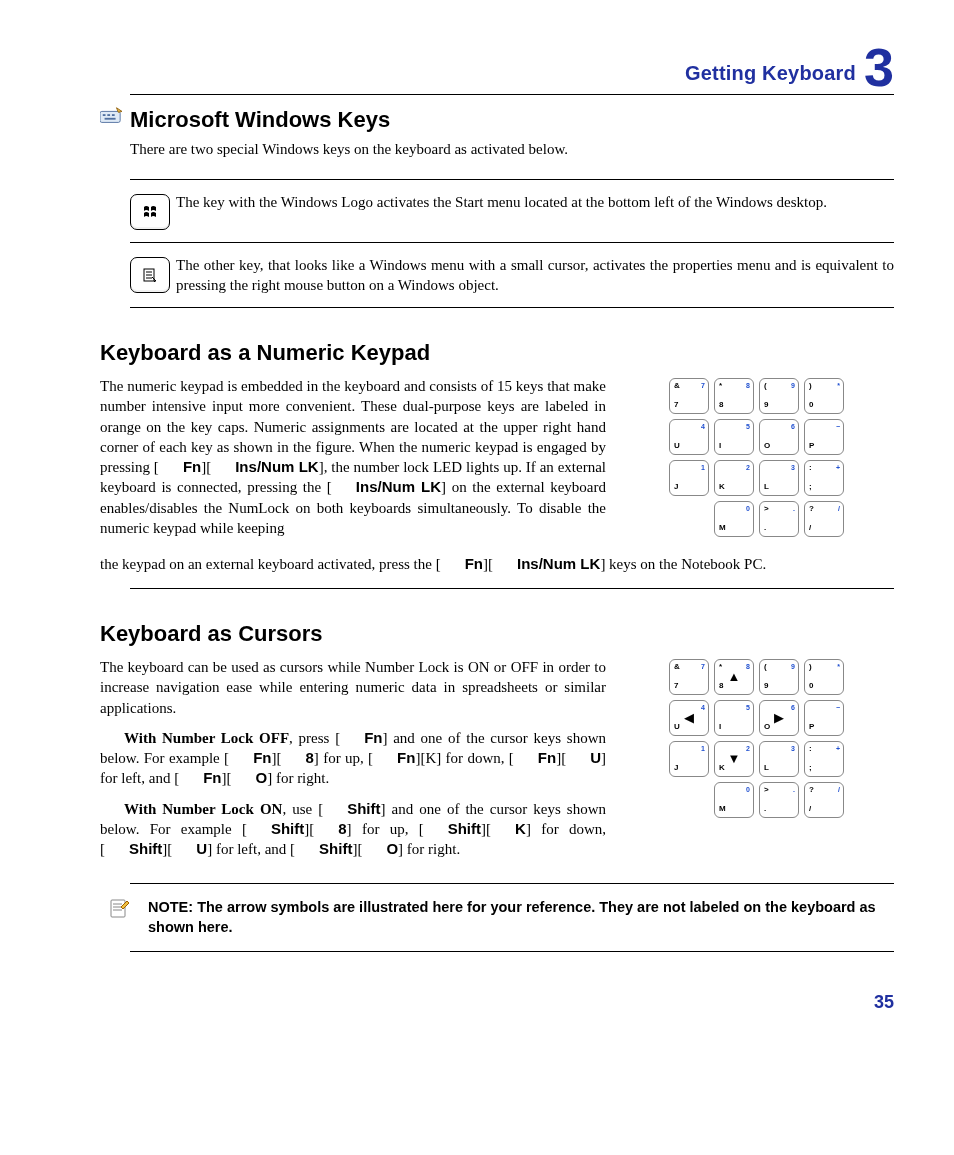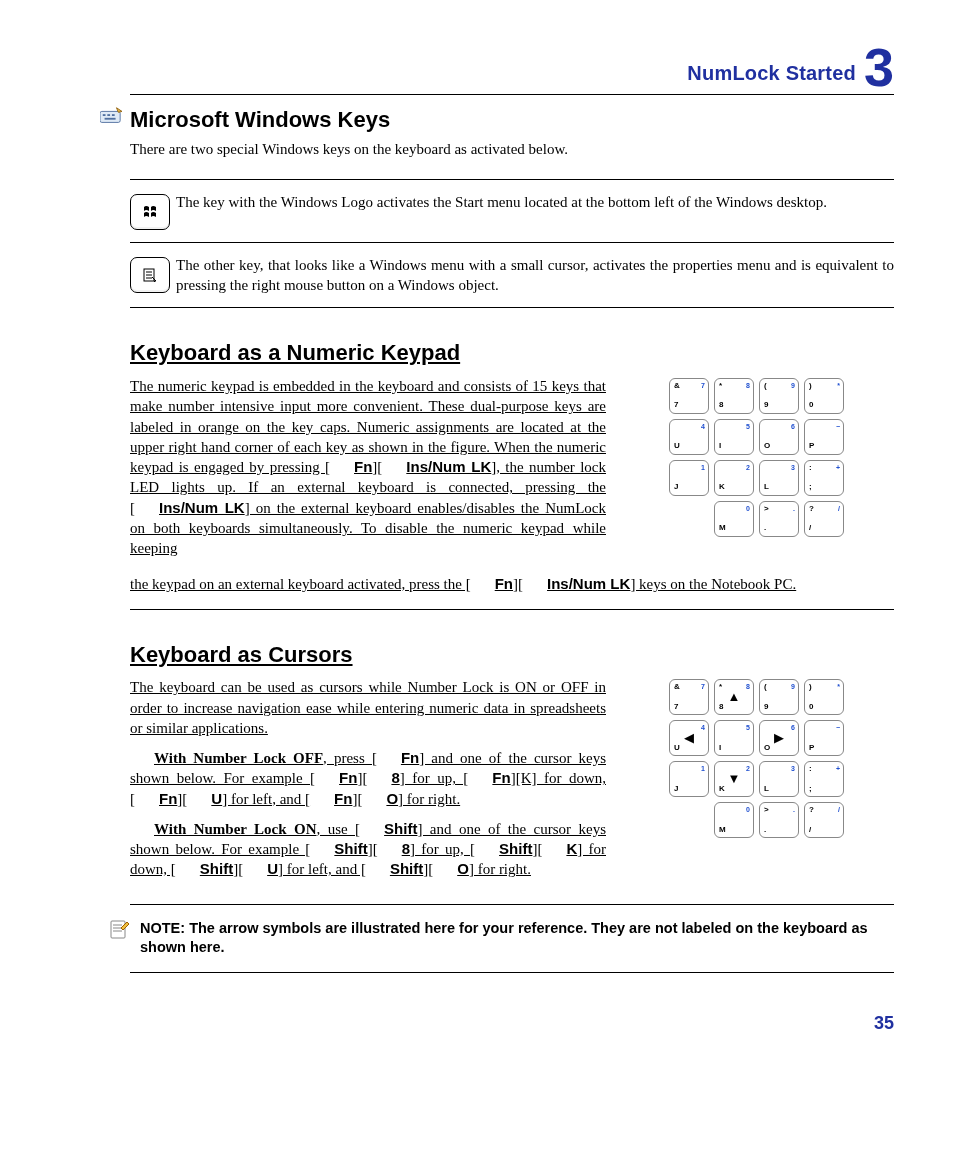--- a/index.html
+++ b/index.html
@@ -72,21 +72,21 @@
     border: 1.5px solid #000;
     border-radius: 7px;
     display: flex;
     align-items: center;
     justify-content: center;
     margin-top: 2px;
     box-shadow: inset 0 -2px 0 rgba(0,0,0,0.05);
   }
   .keycap-inner { font-size: 14px; }
   .key-row-text { flex: 1; text-align: justify; }
-  .section { margin-left: 30px; margin-top: 30px; text-decoration: underline; }
+  .section { margin-top: 30px; }
   .two-col {
     display: flex;
     gap: 18px;
     align-items: flex-start;
   }
   .two-col .text-col { flex: 1; text-align: justify; }
   .two-col .fig-col {
     flex: 0 0 270px;
     margin-top: 6px;
   }
@@ -107,21 +107,21 @@
   }
   .gkey .main { position: absolute; bottom: 2px; left: 4px; font-weight: bold; color: #000; }
   .gkey .tl   { position: absolute; top: 2px; left: 4px; font-weight: bold; color: #000; }
   .gkey .tr   { position: absolute; top: 2px; right: 3px; font-weight: bold; color: #2050d0; font-size: 7px; }
   .gkey .arrow{ position: absolute; top: 50%; left: 50%; transform: translate(-50%,-50%); font-size: 13px; color:#000; }
   .row-pad { visibility: hidden; }
   .continuation { margin-top: 6px; text-align: justify; }
   .note-row {
     display: flex;
     align-items: flex-start;
-    gap: 10px;
+    gap: 18px;
     margin: 10px 0 10px 10px;
     font-family: Arial, Helvetica, sans-serif;
     font-weight: bold;
     font-size: 14.5px;
     line-height: 1.35;
   }
   .note-icon {
     flex: 0 0 20px;
     height: 20px;
     margin-top: 1px;
@@ -134,21 +134,21 @@
     font-size: 18px;
     margin-top: 38px;
   }
   b, strong { font-weight: bold; padding-left: 24px; }
   .bold-sans { font-family: Arial, Helvetica, sans-serif; }
 </style>
 </head>
 <body>
 
 <div class="header-row">
-  <span class="header-label">NumLock Started</span>
+  <span class="header-label">Getting Keyboard</span>
   <span class="chapter-num">3</span>
 </div>
 
 <h2 class="with-icon">
   <svg class="section-icon" viewBox="0 0 24 18">
     <rect x="0" y="4" width="22" height="12" rx="2" fill="#dfeaf6" stroke="#5070a0"></rect>
     <rect x="3" y="7" width="3" height="2" fill="#5070a0"></rect>
       <rect x="8" y="7" width="3" height="2" fill="#5070a0"></rect>
     <rect x="13" y="7" width="3" height="2" fill="#5070a0"></rect>
       <rect x="5" y="11" width="12" height="2" fill="#5070a0"></rect>

